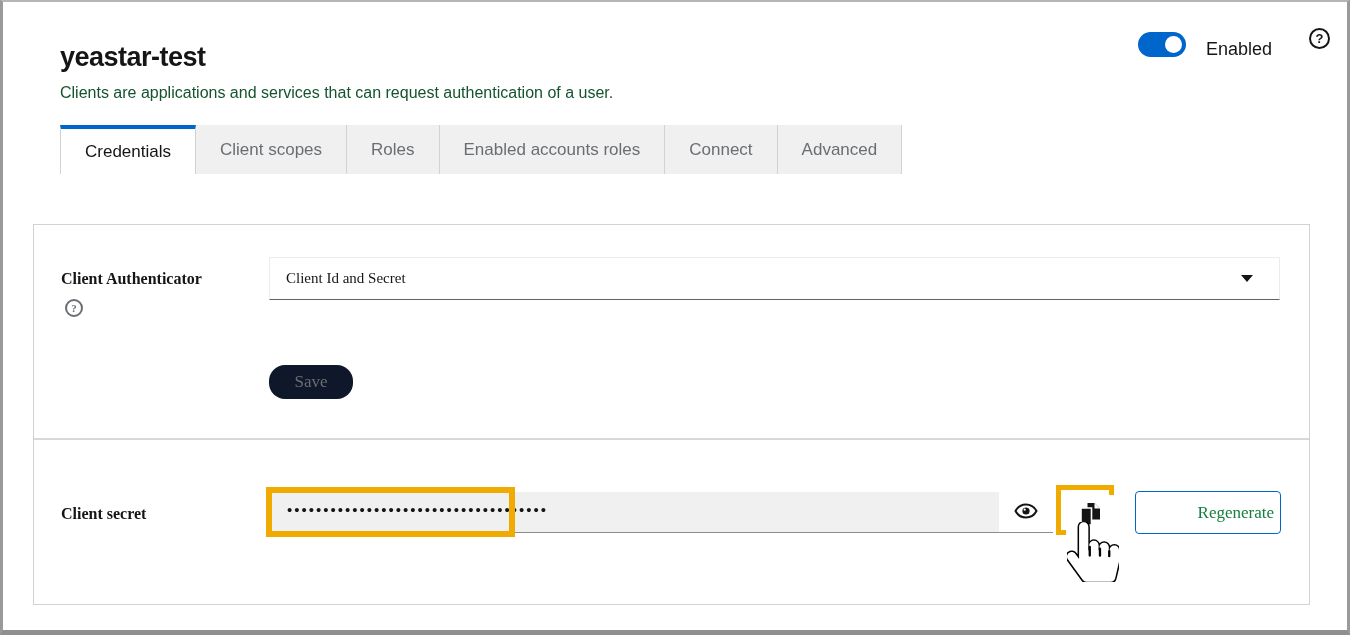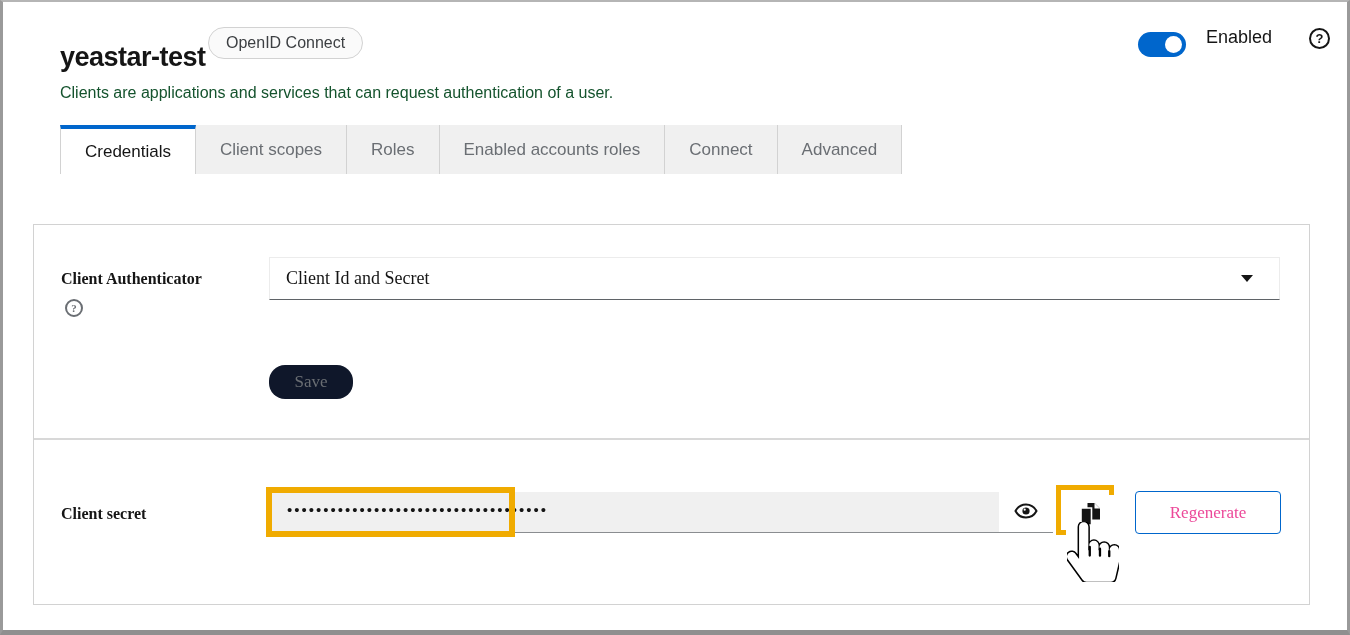--- a/index.html
+++ b/index.html
@@ -13,21 +13,21 @@
 
   
   .page-title { position:absolute; left:57px; top:22px; font-size:27px; font-weight:bold; color:#151515; letter-spacing:-0.5px; }
   .protocol-badge {
     position:absolute; left:205px; top:25px; padding:4px 17px;
     border:1px solid #d2d2d2; border-radius:16px; background:#fafafa;
     color:#3c3f42; font-size:16px; line-height:22px;
   }
   .toggle { position:absolute; left:1135px; top:30px; width:48px; height:25px; border-radius:13px; background:#0066cc; cursor:pointer; }
   .toggle .knob { position:absolute; right:4px; top:4px; width:17px; height:17px; border-radius:50%; background:#fff; }
-  .enabled-label { position:absolute; left:1203px; top:25px; font-size:18px; color:#151515; }
+  .enabled-label { position:absolute; left:1203px; top:37px; font-size:18px; color:#151515; }
   .help-circle {
     display:flex; align-items:center; justify-content:center;
     border-radius:50%; font-weight:bold; user-select:none;
   }
   .help-top { position:absolute; left:1306px; top:26px; width:21px; height:21px; border:2px solid #151515; color:#151515; font-size:13px; cursor:pointer; }
   .subtitle { position:absolute; left:57px; top:66px; font-size:16px; color:#14532d; }
 
   
   .tabs { position:absolute; left:57px; top:123px; display:flex; height:49px; }
   .tab {
@@ -46,21 +46,21 @@
 
   .field-label { position:absolute; font-weight:bold; font-size:16px; color:#151515; }
   .label-authenticator { left:27px; top:45px; }
   .label-secret { left:27px; top:280px; }
   .help-field { position:absolute; left:31px; top:74px; width:18px; height:18px; border:2px solid #6a6e73; color:#6a6e73; font-size:11px; cursor:pointer; }
 
   .select-control {
     position:absolute; left:235px; top:32px; width:1011px; height:43px;
     background:#fff; border:1px solid #ececec; border-bottom:1px solid #5f6367;
     display:flex; align-items:center; justify-content:space-between;
-    padding:0 18px 0 16px; font-size:18px; color:#151515; cursor:pointer;
+    padding:0 18px 0 16px; font-size:15px; color:#151515; cursor:pointer;
   }
   .caret-down { width:0; height:0; border-left:6px solid transparent; border-right:6px solid transparent; border-top:7px solid #151515; margin-right:8px; }
 
   .save-btn {
     position:absolute; left:235px; top:140px; width:84px; height:34px;
     background:#0f172a; color:#6a6e73; border:none; border-radius:16px;
     font-size:17px; font-family:inherit; cursor:not-allowed;
   }
 
   
@@ -75,36 +75,35 @@
     width:54px; height:41px; background:#fff; border:none; border-bottom:1px solid #8a8d90;
     display:flex; align-items:center; justify-content:center; cursor:pointer;
   }
   .copy-btn {
     position:absolute; left:5px; top:5px; width:48px; height:40px; background:#fff; border:none;
     display:flex; align-items:center; justify-content:center; cursor:pointer;
   }
   .regenerate-btn {
     position:absolute; left:1101px; top:266px; width:146px; height:43px;
     background:#fff; border:1px solid #0066cc; border-radius:4px;
-    color:#ec4899; font-size:17px; font-family:inherit; cursor:pointer;
+    color:#15803d; font-size:17px; font-family:inherit; cursor:pointer;text-align:right;
   }
 
   
   .annot-box { position:absolute; border:6px solid #f0ab00; background:transparent; pointer-events:none; z-index:3; }
   .annot-secret { left:232px; top:262px; width:249px; height:50px; }
   .annot-copy  { left:1022px; top:260px; width:58px; height:50px; border-width:5px; background:#fff; pointer-events:auto; }
   .hand-cursor { position:absolute; left:1033px; top:297px; z-index:5; pointer-events:none; }
 </style>
 </head>
 <body>
 
 <div class="frame">
 
   <h1 class="page-title">yeastar-test</h1>
-  <span class="protocol-badge">OpenID Connect</span>
 
   <div class="toggle">
     <div class="knob"></div>
   </div>
   <span class="enabled-label">Enabled</span>
   <span class="help-circle help-top">?</span>
 
   <p class="subtitle">Clients are applications and services that can request authentication of a user.</p>
 
   <nav class="tabs">

